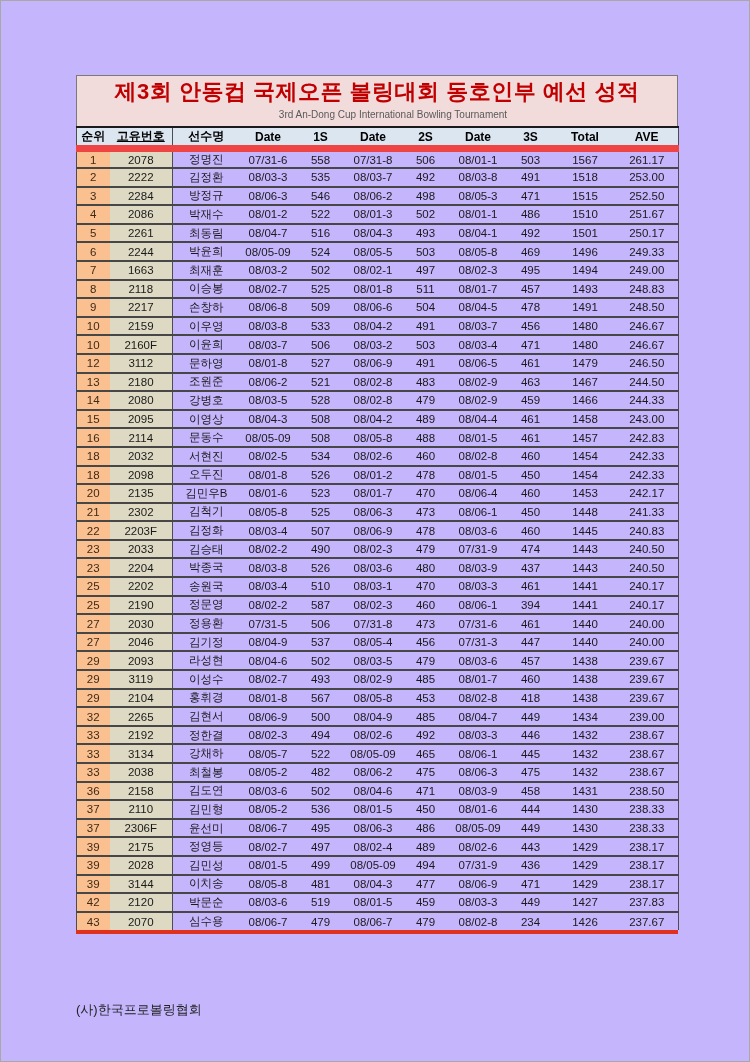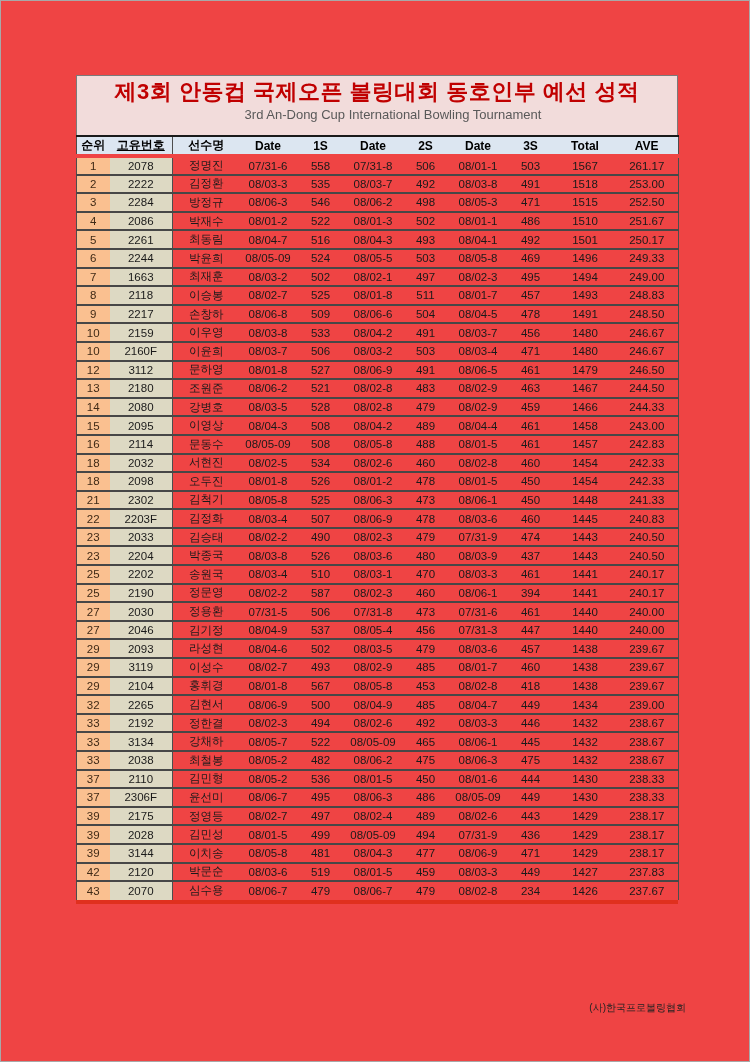--- a/index.html
+++ b/index.html
@@ -7,21 +7,21 @@
   body {
     width: 750px; height: 1062px;
     font-family: "Liberation Sans", sans-serif;
     position: relative;
     overflow: hidden;
   }
   .page {
     position: absolute; left: 0; top: 0;
     width: 750px; height: 1062px;
     border: 1px solid #a8a8a8;
-    background: #ef4444;
+    background: #c4b5fd;
   }
   .content {
     position: absolute;
     left: 75px; top: 74px;
     width: 602px;
   }
   .title-block {
     background: #f2dcdb;
     border-top: 1px solid #7a7a7a;
     border-left: 1px solid #7a7a7a;
@@ -31,36 +31,36 @@
   .title {
     color: #c00000;
     font-size: 22px;
     font-weight: bold;
     line-height: 31px;
     letter-spacing: 0.5px;
     white-space: nowrap;
   }
   .subtitle {
     color: #595959;
-    font-size: 13px;
+    font-size: 10px;
     line-height: 16px;
-    padding-bottom: 12px;
+    padding-bottom: 3px;
     margin-left: 32px;
   }
   table {
     width: 602px;
     border-collapse: collapse;
     table-layout: fixed;
     border-left: 1px solid #4d4d4d;
     border-right: 1px solid #4d4d4d;
   }
   thead th {
     background: #dce6f1;
     border-top: 2px solid #1a1a1a;
-    border-bottom: 4px solid #ef4444;
+    border-bottom: 7px solid #ef4444;
     font-size: 12px;
     font-weight: bold;
     color: #000;
     height: 15px;
     text-align: center;
     vertical-align: middle;
   }
   tbody td {
     font-size: 11.5px;
     color: #1a1a1a;
@@ -76,22 +76,21 @@
   td.col-id   { background: #ddd9c3; border-right: 1px solid #4d4d4d; }
   th.col-id   { border-right: 1px solid #4d4d4d; text-decoration: underline; }
   .red-line {
     width: 602px; height: 4px;
     margin-top: 0px;
   }
   .footer {
     position: absolute;
     left: 75px; top: 1000px;
     width: 610px;
-    text-align: right;
-    font-size: 10px;
+    font-size: 13px;
     color: #222;
   }
 </style>
 </head>
 <body>
 
 <div class="page">
   <div class="content">
 
     <div class="title-block" style="background: rgb(242, 220, 219);">
@@ -357,20 +356,33 @@
             <td class="col-date1">08/01-8</td>
             <td class="col-s1">526</td>
             <td class="col-date2">08/01-2</td>
             <td class="col-s2">478</td>
             <td class="col-date3">08/01-5</td>
             <td class="col-s3">450</td>
             <td class="col-total">1454</td>
             <td class="col-ave">242.33</td>
           </tr>
           <tr>
+            <td class="col-rank">20</td>
+            <td class="col-id">2135</td>
+            <td class="col-name">김민우B</td>
+            <td class="col-date1">08/01-6</td>
+            <td class="col-s1">523</td>
+            <td class="col-date2">08/01-7</td>
+            <td class="col-s2">470</td>
+            <td class="col-date3">08/06-4</td>
+            <td class="col-s3">460</td>
+            <td class="col-total">1453</td>
+            <td class="col-ave">242.17</td>
+          </tr>
+          <tr>
             <td class="col-rank">21</td>
             <td class="col-id">2302</td>
             <td class="col-name">김척기</td>
             <td class="col-date1">08/05-8</td>
             <td class="col-s1">525</td>
             <td class="col-date2">08/06-3</td>
             <td class="col-s2">473</td>
             <td class="col-date3">08/06-1</td>
             <td class="col-s3">450</td>
             <td class="col-total">1448</td>
@@ -552,20 +564,33 @@
             <td class="col-date1">08/05-2</td>
             <td class="col-s1">482</td>
             <td class="col-date2">08/06-2</td>
             <td class="col-s2">475</td>
             <td class="col-date3">08/06-3</td>
             <td class="col-s3">475</td>
             <td class="col-total">1432</td>
             <td class="col-ave">238.67</td>
           </tr>
           <tr>
+            <td class="col-rank">36</td>
+            <td class="col-id">2158</td>
+            <td class="col-name">김도연</td>
+            <td class="col-date1">08/03-6</td>
+            <td class="col-s1">502</td>
+            <td class="col-date2">08/04-6</td>
+            <td class="col-s2">471</td>
+            <td class="col-date3">08/03-9</td>
+            <td class="col-s3">458</td>
+            <td class="col-total">1431</td>
+            <td class="col-ave">238.50</td>
+          </tr>
+          <tr>
             <td class="col-rank">37</td>
             <td class="col-id">2110</td>
             <td class="col-name">김민형</td>
             <td class="col-date1">08/05-2</td>
             <td class="col-s1">536</td>
             <td class="col-date2">08/01-5</td>
             <td class="col-s2">450</td>
             <td class="col-date3">08/01-6</td>
             <td class="col-s3">444</td>
             <td class="col-total">1430</td>

